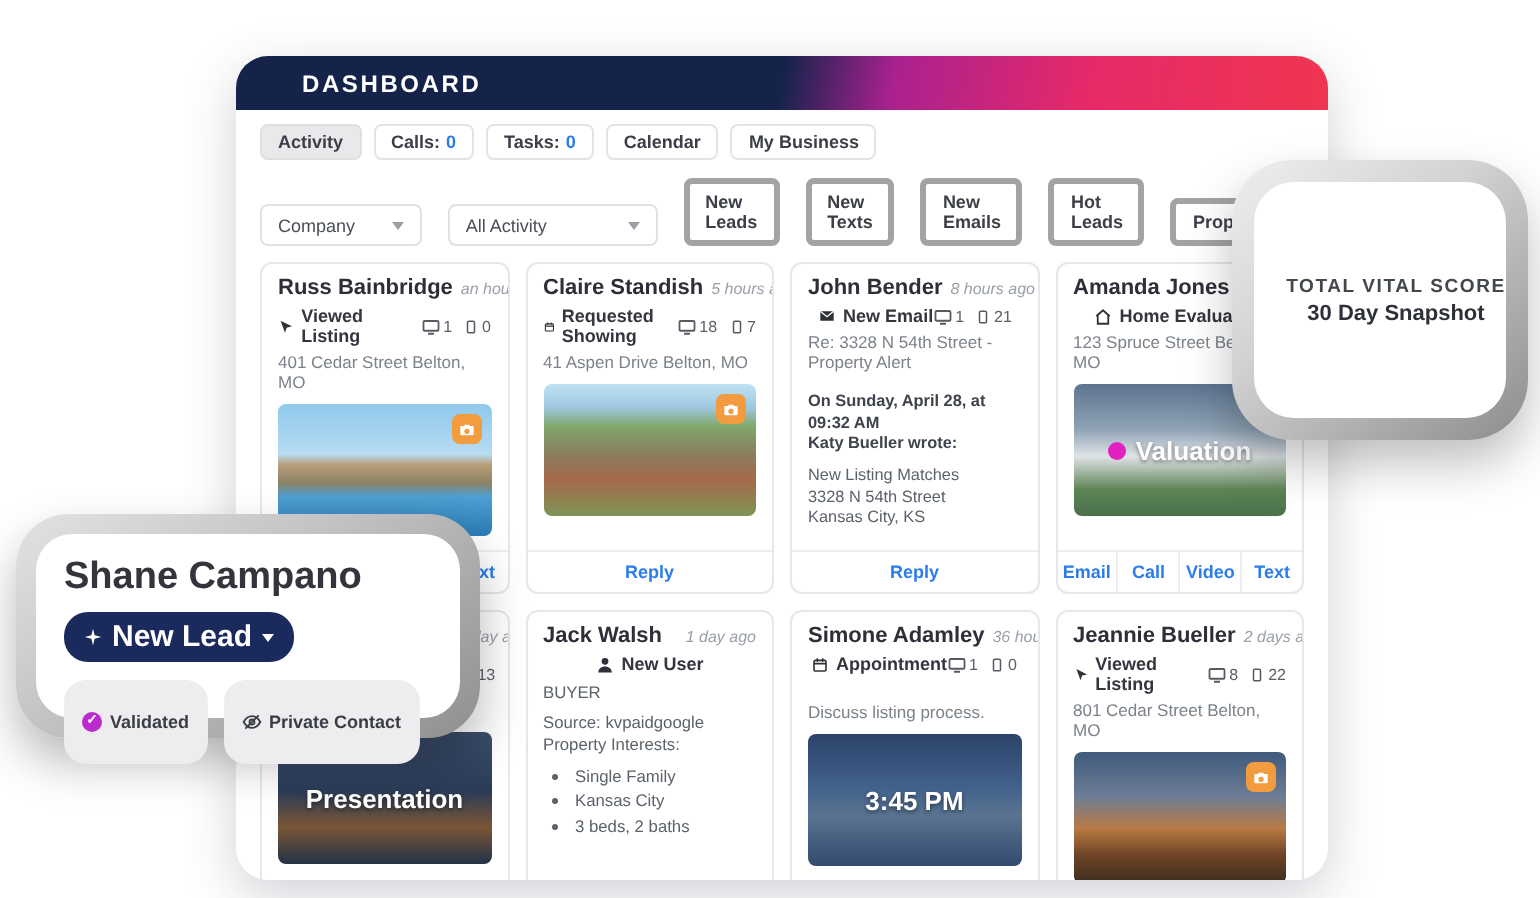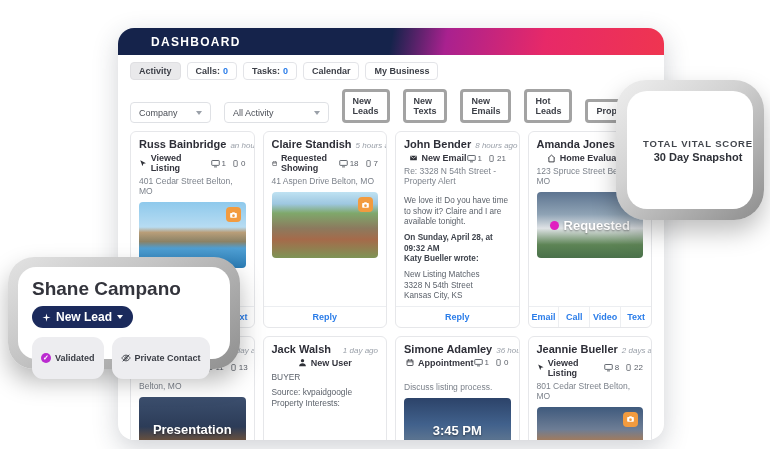--- a/index.html
+++ b/index.html
@@ -75,21 +75,21 @@
   .score-title { font-size:9.5px; font-weight:bold; letter-spacing:.8px; color:#42464d; }
   .score-value { font-size:38px; font-weight:bold; color:#7BC143; line-height:1.1; }
   .score-cap { font-size:11px; font-weight:bold; color:#2e3138; }
 
   
   .popup-wrap { position:absolute; left:8px; top:257px; width:232px; height:112px; border-radius:26px; padding:10px;
                 background:linear-gradient(145deg,#e3e3e3 0%,#c4c4c4 40%,#8f8f8f 100%);
                 box-shadow:0 12px 24px rgba(0,0,0,.28); z-index:3; }
   .popup-inner { background:#fff; border-radius:18px; height:100%; padding:11px 14px; }
   .popup-name { font-size:19px; font-weight:bold; color:#33343c; }
-  .status-pill { display:inline-flex; gap:5px; align-items:center; background:#1B2A5C; color:#fff; font-size:12px;
+  .status-pill { display:inline-flex; gap:5px; align-items:center; background:#1B2A5C; color:#fff; font-size:15px;
                  font-weight:bold; padding:4px 10px; border-radius:12px; margin-top:6px; cursor:pointer; }
   .status-pill .caret { border-top-color:#fff; }
   .badge-row { display:flex; gap:8px; margin-top:9px; }
   .chip { display:inline-flex; gap:4px; align-items:center; background:#ededf0; padding:16px 9px; border-radius:11px;
           font-size:9px; font-weight:bold; color:#3a3d45; }
   .vcheck { width:10px; height:10px; border-radius:50%; background:#BB2BD0; color:#fff; font-size:7px; line-height:10px;
             text-align:center; display:inline-block; }
 </style>
 </head>
 <body>
@@ -253,21 +253,20 @@
                 <svg class="icon-svg" width="7" height="9" viewBox="0 0 24 24" fill="none" stroke="#565b63" stroke-width="2.6">
                   <rect x="6" y="2" width="12" height="20" rx="2.5"></rect>
                 </svg>
                 <span>21</span>
               </span>
           </span>
         </div>
         <div class="subject">Re: 3328 N 54th Street - Property Alert</div>
       </div>
       <div class="mailbody">
-        <p>We love it! Do you have time to show it? Claire and I are available tonight.</p>
         <p><span class="b">On Sunday, April 28, at 09:32 AM</span><br><span class="b">Katy Bueller wrote:</span></p>
         <p><span>New Listing Matches</span><br><span>3328 N 54th Street</span><br><span>Kansas City, KS</span></p>
       </div>
       <div class="actions">
           <span class="action">Reply</span>
         </div>
     </div>
 
     <div class="card">
       <div class="card-head">
@@ -281,21 +280,21 @@
                 <path d="M3 11l9-8 9 8M5 10v11h14V10"></path>
               </svg>
               <span>Home Evaluation</span>
             </span>
         </div>
         <div class="addr">123 Spruce Street Belton, MO</div>
       </div>
       <div class="media m-amanda">
         <span class="media-label">
             <span class="play-dot"></span>
-            <span>Requested</span>
+            <span>Valuation</span>
           </span>
       </div>
       <div class="actions">
         <span class="action">Email</span>
         <span class="action">Call</span>
         <span class="action">Video</span>
         <span class="action">Text</span>
       </div>
     </div>
 
@@ -349,20 +348,26 @@
           <span class="activity">
               <svg class="icon-svg" width="9" height="9" viewBox="0 0 24 24" fill="#2f3138">
                 <circle cx="12" cy="7" r="4.5"></circle>
                 <path d="M3 22c0-5 4-8 9-8s9 3 9 8z"></path>
               </svg>
               <span>New User</span>
             </span>
         </div>
         <div class="lbl">BUYER</div>
         <div class="lbl"><span>Source: kvpaidgoogle</span><br><span>Property Interests:</span></div>
+        <ul class="plist">
+          <li>Single Family</li>
+          <li>Kansas City</li>
+          <li>3 beds, 2 baths</li>
+
+        </ul>
       </div>
 
     </div>
 
     <div class="card">
       <div class="card-head">
         <div class="row1">
             <span class="name">Simone Adamley</span>
             <span class="time">36 hours ago</span>
           </div>

